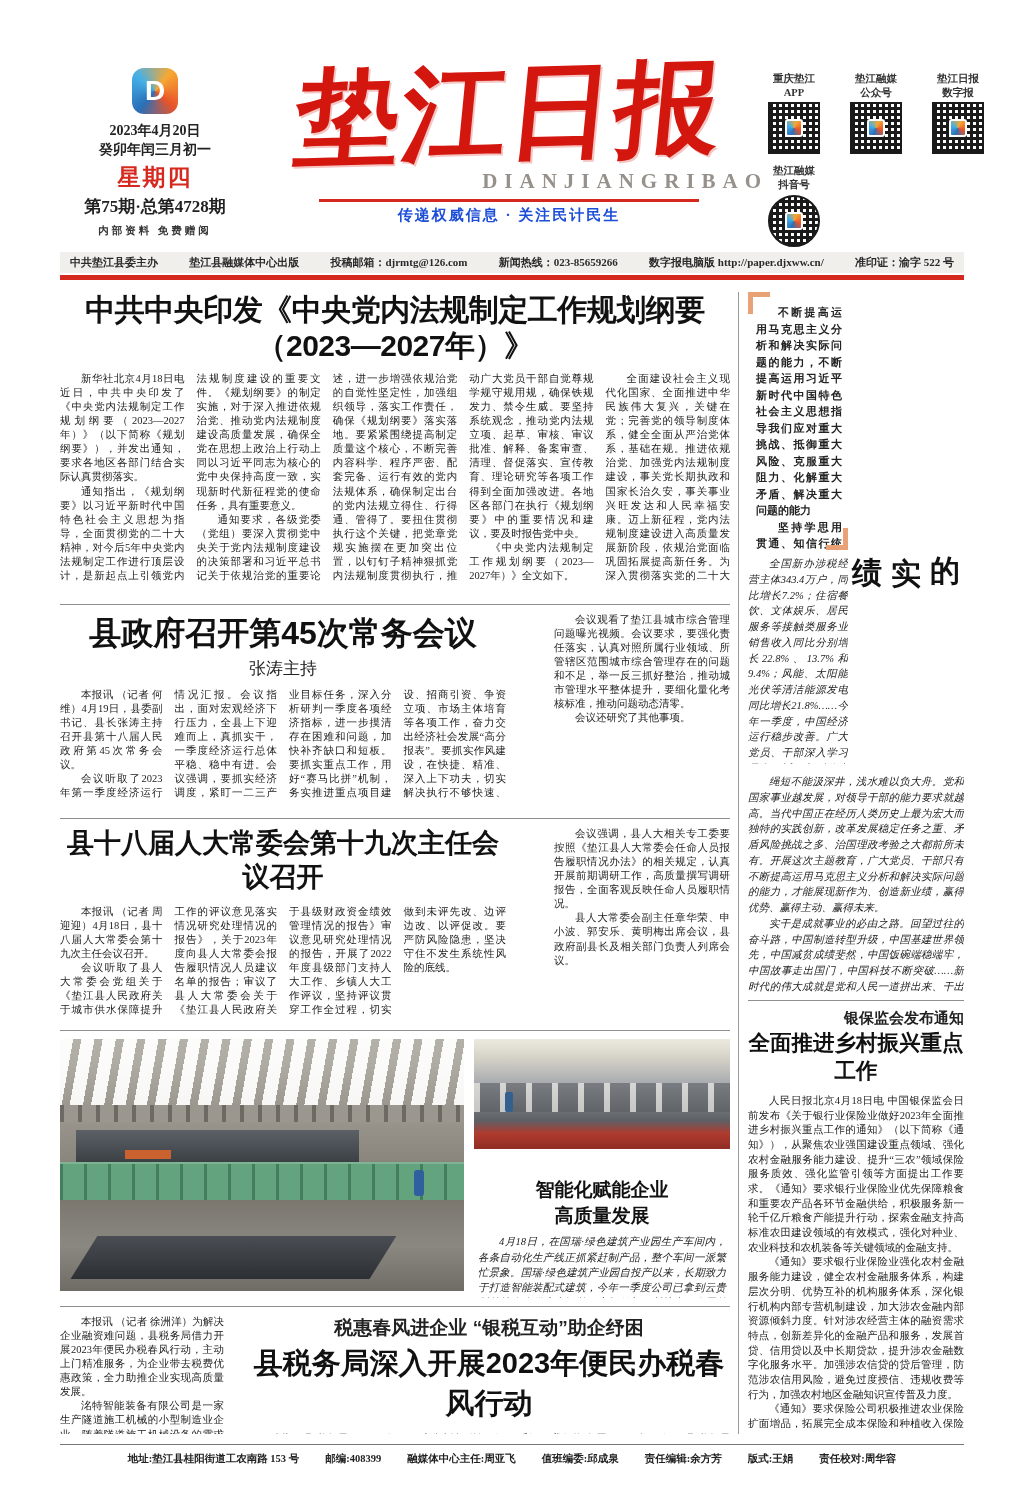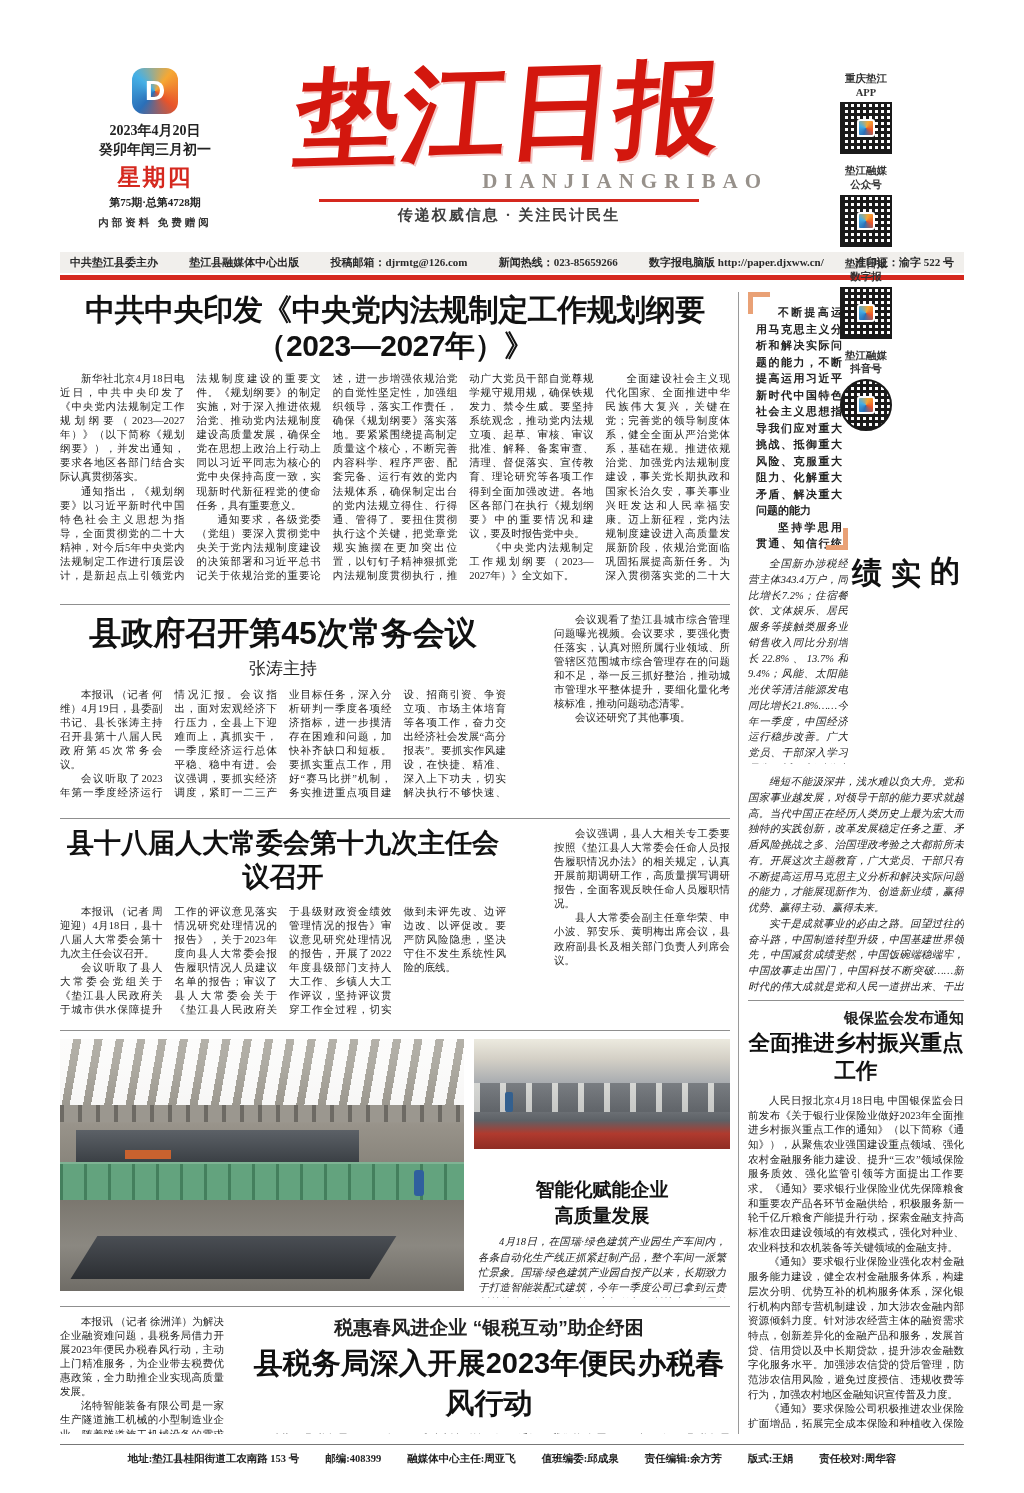--- a/index.html
+++ b/index.html
@@ -13,32 +13,32 @@
   
   .masthead { display:flex; height:192px; }
   .mh-left { width:190px; text-align:center; padding-top:12px; }
   .logo {
     width:46px; height:46px; margin:0 auto 8px auto; border-radius:12px;
     background:conic-gradient(from 220deg,#2a6fb8,#45b0e6,#f6a833,#e8542a,#2a6fb8);
     color:#fff; font:900 28px/46px "Liberation Sans",sans-serif;
   }
   .mh-date { font-size:14px; line-height:1.35; font-weight:700; color:#222; }
   .mh-week { font:900 23px/1.3 "Liberation Sans",sans-serif; color:#d5281e; letter-spacing:2px; margin:3px 0 2px; }
-  .mh-issue { font-size:11px; font-weight:700; color:#222; }
+  .mh-issue { font-size:17px; font-weight:700; color:#222; }
   .mh-note { font-size:10.5px; font-weight:700; letter-spacing:3px; margin-top:6px; color:#333; }
   .mh-center { flex:1; text-align:center; padding-top:2px; }
   .mh-title {
     font-family:"Liberation Serif",serif; font-weight:900; font-size:104px; line-height:1.05;
     color:#d3170e; transform:skewX(-7deg) rotate(-1.5deg); letter-spacing:2px; text-shadow:2px 2px 0 rgba(211,23,14,.25);
   }
   .mh-pinyin { font-family:"Liberation Serif",serif; color:#97918b; font-size:21px; letter-spacing:7px; font-weight:700; margin-top:2px;text-align:right; }
   .mh-rule { width:380px; height:3px; background:#d5281e; margin:5px auto 4px auto; }
-  .mh-slogan { font-size:15px; letter-spacing:2px; color:#404040; font-weight:700; }
+  .mh-slogan { font-size:15px; letter-spacing:2px; color:#1d4ed8; font-weight:700; }
   .mh-right { width:196px; padding-top:16px; }
-  .qr-grid { display:grid; grid-template-columns:1fr; gap:10px 30px; justify-items:center; }
+  .qr-grid { display:grid; grid-template-columns:1fr 1fr 1fr; gap:10px 30px; justify-items:center; }
   .qr-item { text-align:center; }
   .qr-label { font-size:10.5px; line-height:1.3; font-weight:700; color:#333; white-space:pre-line; }
   .qr {
     width:52px; height:52px; margin:3px auto 0 auto; border:2px solid #1a1a1a; position:relative;
     background-image:
       repeating-linear-gradient(0deg,#1a1a1a 0 3px,transparent 3px 6px),
       repeating-linear-gradient(90deg,#1a1a1a 0 3px,#ffffff 3px 6px);
   }
   .qr::after {
     content:""; position:absolute; left:50%; top:50%; width:14px; height:14px; transform:translate(-50%,-50%);

